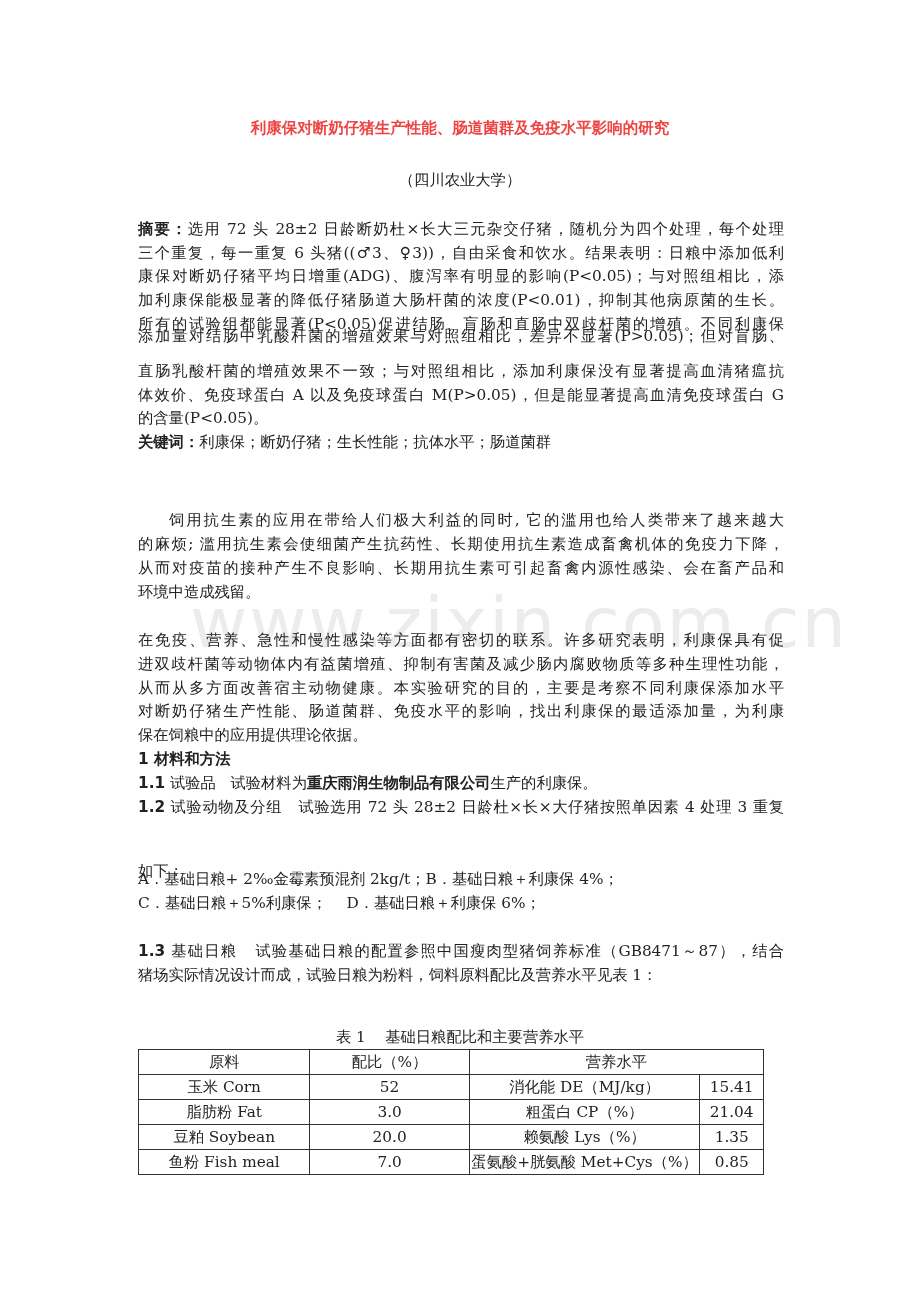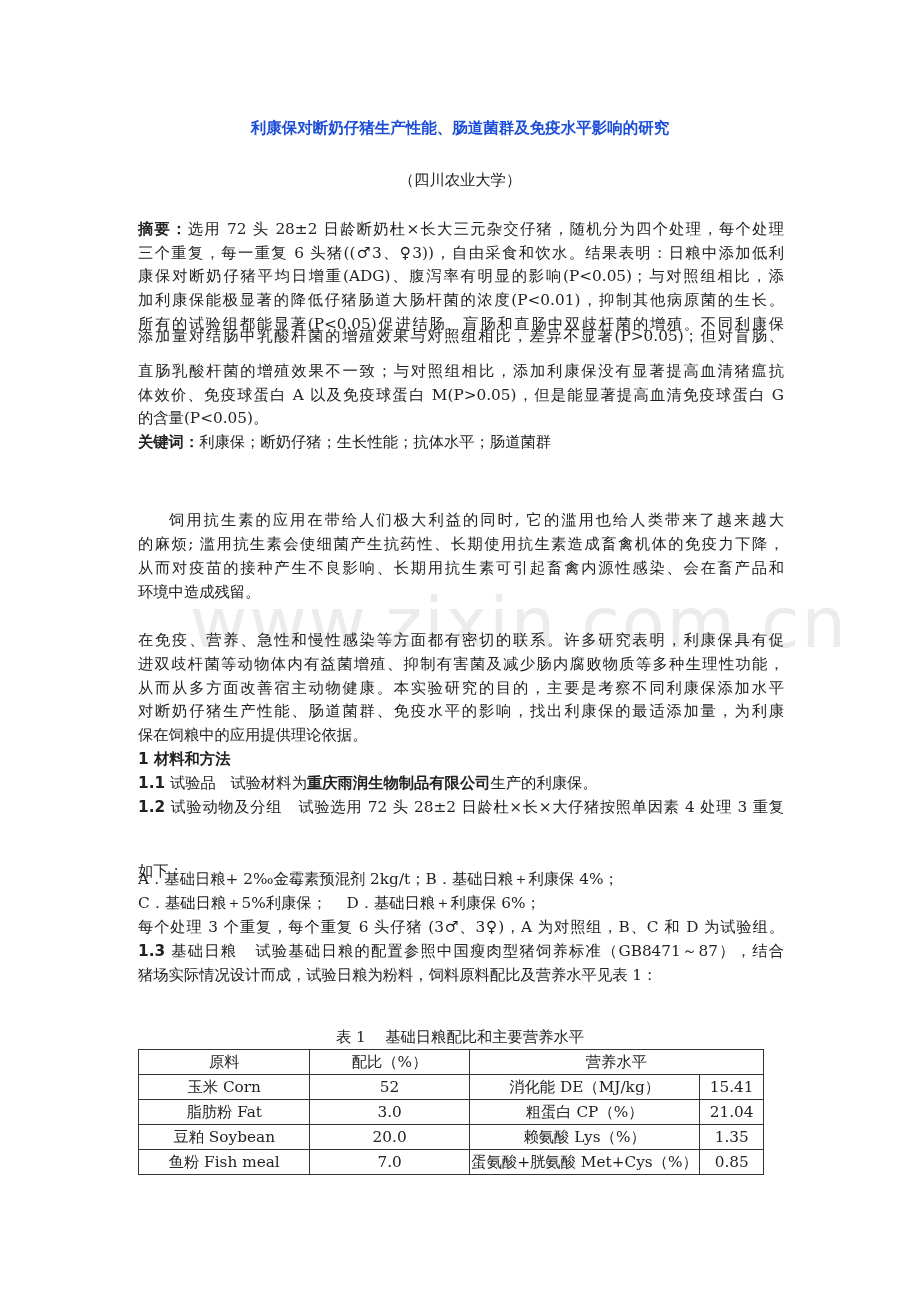--- a/index.html
+++ b/index.html
@@ -16,21 +16,21 @@
   }
   .page { position: absolute; left: 0; top: 0; width: 920px; height: 1302px; z-index: 1; }
   .line {
     position: absolute; left: 138px; width: 646px;
     font-size: 15.3px; line-height: 20px; height: 20px;
     white-space: nowrap; overflow: visible;
     text-align: justify; text-align-last: justify;
   }
   .line.last { text-align-last: left; }
   .center { left: 0; width: 920px; text-align: center; text-align-last: center; }
-  .title { font-family: "DejaVu Sans", "Liberation Sans", sans-serif; font-size: 15.5px; font-weight: bold; color: #1d4ed8; }
+  .title { font-family: "DejaVu Sans", "Liberation Sans", sans-serif; font-size: 15.5px; font-weight: bold; color: #ef4444; }
   .indent { padding-left: 31px; width: 615px; }
   b, .bold { font-weight: bold; }
   .label-bold { font-family: "DejaVu Sans", "Liberation Sans", sans-serif; font-weight: bold; }
 
   .caption {
     position: absolute; left: 0; width: 920px; text-align: center;
     font-size: 15.3px; line-height: 20px; top: 1027px;
   }
   table.t1 {
     position: absolute; left: 138px; top: 1049px; width: 626px;
@@ -76,21 +76,20 @@
   <div class="line last" style="top:725px">保在饲粮中的应用提供理论依据。</div>
 
   <div class="line last label-bold" style="top:749px">1  材料和方法</div>
 
   <div class="line last" style="top:773px"><b class="label-bold">1.1</b><span style="white-space:pre"> 试验品   </span><span>试验材料为</span><b class="label-bold">重庆雨润生物制品有限公司</b><span>生产的利康保。</span></div>
 
   <div class="line" style="top:797px"><b class="label-bold">1.2</b><span style="white-space:pre"> 试验动物及分组   试验选用 72 头 28±2 日龄杜×长×大仔猪按照单因素 4 处理 3 重复</span></div>
   <div class="line last" style="top:861px">如下：</div>
   <div class="line last" style="top:869px;white-space:pre">A．基础日粮+ 2‰金霉素预混剂 2kg/t；B．基础日粮＋利康保 4%；</div>
   <div class="line last" style="top:893px;white-space:pre">C．基础日粮＋5%利康保；    D．基础日粮＋利康保 6%；</div>
-  <div class="line" style="top:917px">每个处理 3 个重复，每个重复 6 头仔猪 (3♂、3♀)，A 为对照组，B、C 和 D 为试验组。</div>
 
   <div class="line" style="top:941px"><b class="label-bold">1.3</b><span style="white-space:pre"> 基础日粮   试验基础日粮的配置参照中国瘦肉型猪饲养标准（GB8471～87），结合</span></div>
   <div class="line last" style="top:965px">猪场实际情况设计而成，试验日粮为粉料，饲料原料配比及营养水平见表 1：</div>
 
   <div class="caption" style="top:1027px;white-space:pre">表 1    基础日粮配比和主要营养水平</div>
 
   <table class="t1">
     <colgroup>
       <col style="width:179px">
         <col style="width:170px">

